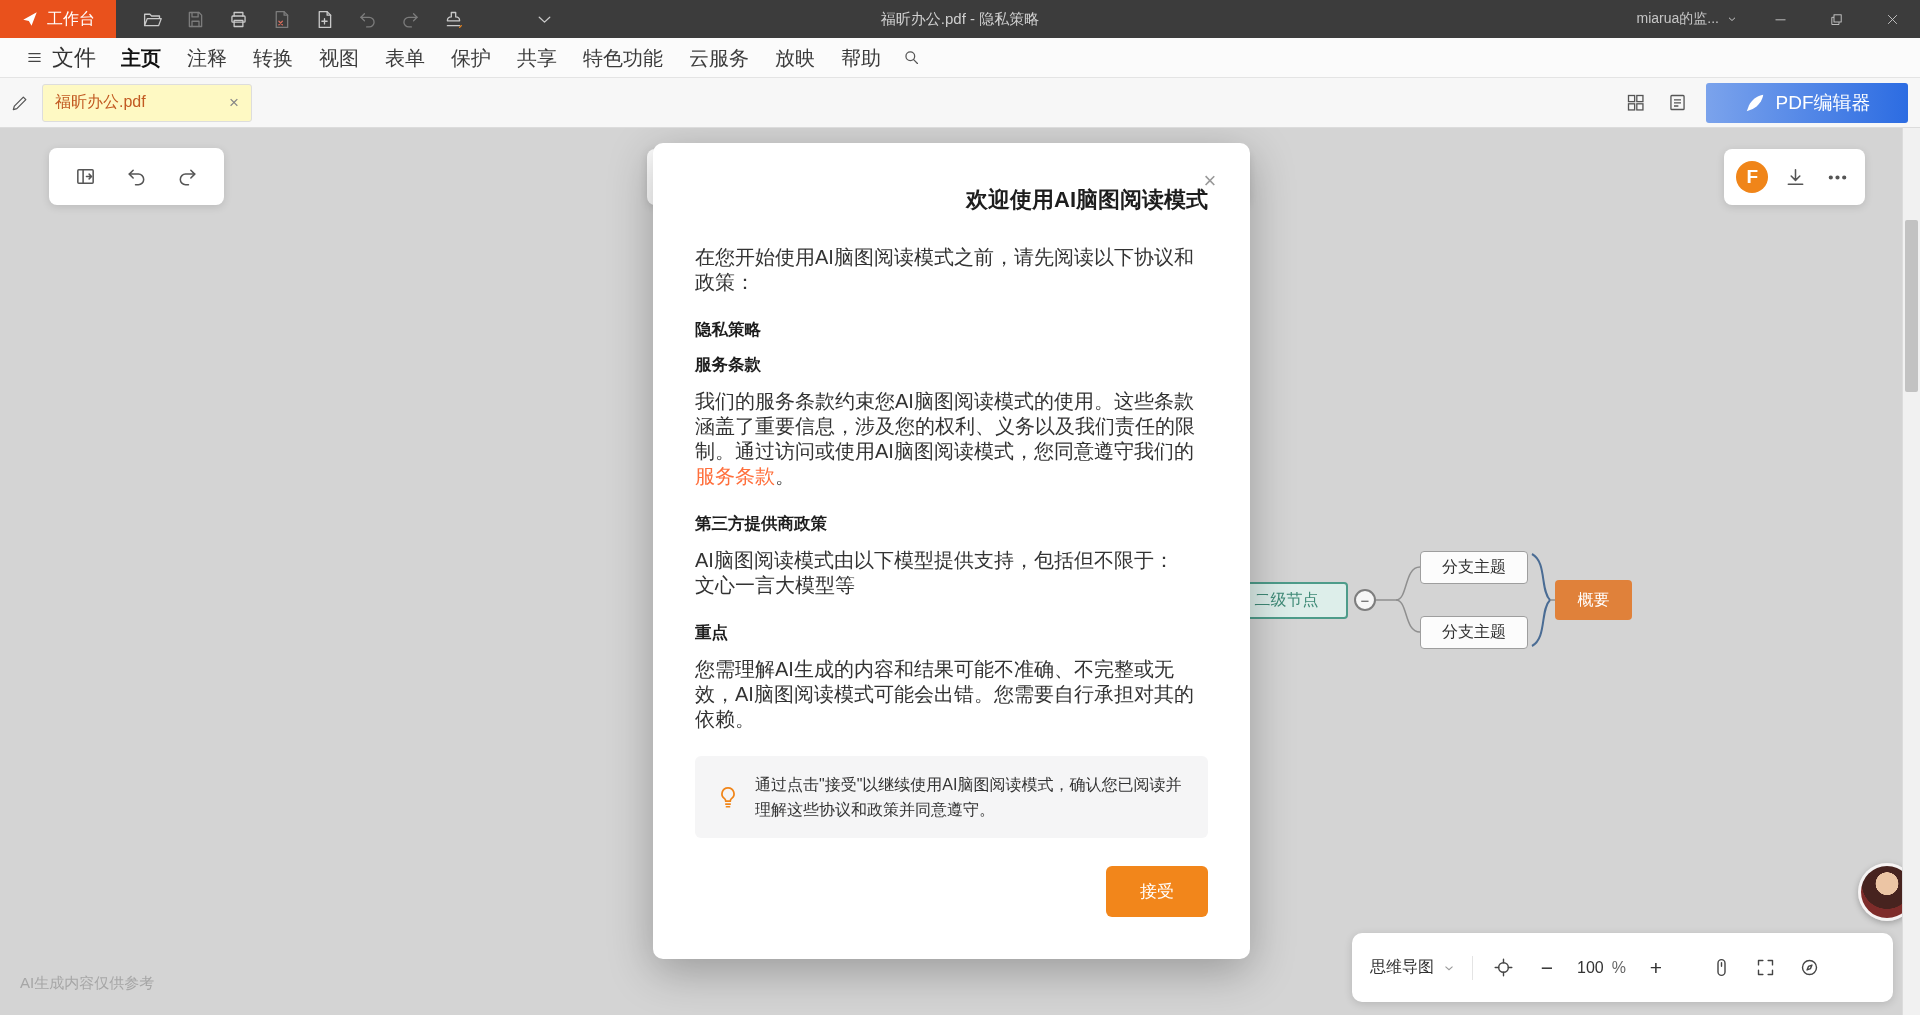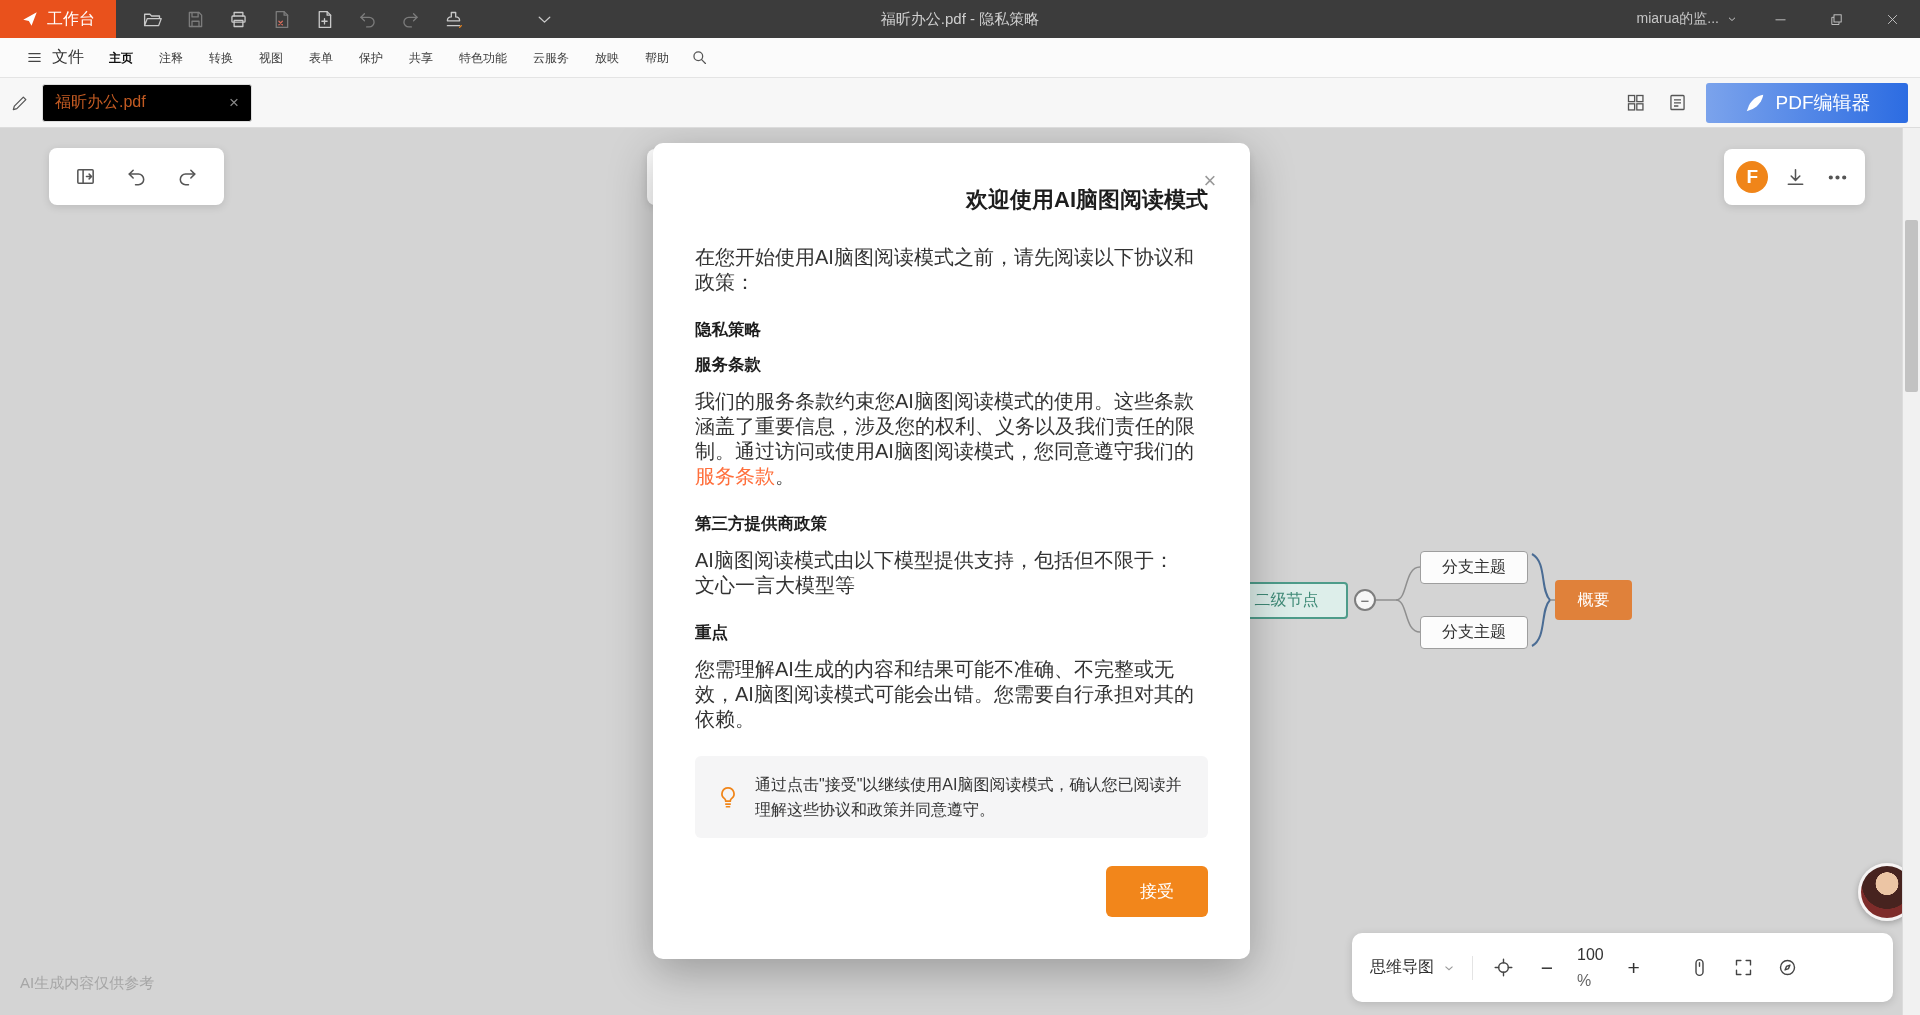--- a/index.html
+++ b/index.html
@@ -16,32 +16,32 @@
   .tb-btn.disabled svg { stroke:#7c7c7c; }
   .tb-btn.more { margin-left:48px; }
   .tb-title { position:absolute; left:50%; transform:translateX(-50%); font-size:15px; color:#cfcfcf; white-space:nowrap; }
   .tb-right { margin-left:auto; display:flex; align-items:center; height:100%; }
   .account { display:flex; align-items:center; gap:7px; font-size:14px; color:#c6c6c6; margin-right:14px; cursor:pointer; }
   .win-btn { width:56px; height:100%; display:flex; align-items:center; justify-content:center; }
   .win-btn svg { width:15px; height:15px; stroke:#cfcfcf; fill:none; stroke-width:1.4; }
 
   
   .menubar { position:absolute; top:38px; left:0; right:0; height:40px; background:#fbfbfb; border-bottom:1px solid #e4e4e4; display:flex; align-items:center; padding-left:14px; z-index:69; }
-  .menu-file { display:flex; align-items:center; gap:9px; padding:0 12px; font-size:16px; color:#333; cursor:pointer; }
+  .menu-file { display:flex; align-items:center; gap:9px; padding:0 12px; font-size:22px; color:#333; cursor:pointer; }
   .menu-file svg { width:17px; height:17px; stroke:#444; fill:none; stroke-width:1.6; stroke-linecap:round; }
-  .menu-item { padding:16px 13px; font-size:12px; color:#3c3c3c; line-height:40px; cursor:pointer; white-space:nowrap; }
+  .menu-item { padding:16px 13px; font-size:20px; color:#3c3c3c; line-height:40px; cursor:pointer; white-space:nowrap; }
   .menu-item.active { color:#101010; font-weight:700; }
   .menu-search { width:34px; height:34px; display:flex; align-items:center; justify-content:center; cursor:pointer; }
   .menu-search svg { width:19px; height:19px; stroke:#555; fill:none; stroke-width:1.6; stroke-linecap:round; }
 
   
   .tabbar { position:absolute; top:78px; left:0; right:0; height:50px; background:#f7f7f7; border-bottom:1px solid #dcdcdc; display:flex; align-items:center; z-index:68; }
   .tab-pencil { width:40px; display:flex; align-items:center; justify-content:center; cursor:pointer; }
   .tab-pencil svg { width:20px; height:20px; stroke:#555; fill:none; stroke-width:1.5; stroke-linejoin:round; }
-  .doc-tab { margin-left:2px; width:210px; height:38px; background:#000000; border:1px solid #ddd; border-radius:3px; display:flex; align-items:center; justify-content:space-between; padding:0 12px; cursor:pointer; }
+  .doc-tab { margin-left:2px; width:210px; height:38px; background:#fef9c3; border:1px solid #ddd; border-radius:3px; display:flex; align-items:center; justify-content:space-between; padding:0 12px; cursor:pointer; }
   .doc-tab .tab-label { color:#c25a22; font-size:16px; white-space:nowrap; overflow:hidden; }
   .doc-tab .tab-close { color:#888; font-size:17px; line-height:1; cursor:pointer; }
   .tab-right { margin-left:auto; display:flex; align-items:center; gap:16px; padding-right:12px; }
   .tab-tool { width:26px; height:26px; display:flex; align-items:center; justify-content:center; cursor:pointer; }
   .tab-tool svg { width:21px; height:21px; stroke:#555; fill:none; stroke-width:1.5; }
   .editor-btn { width:202px; height:40px; border:none; border-radius:3px; background:linear-gradient(90deg,#7ba3ec,#2c6ce2); color:#fff; font-size:19px; display:flex; align-items:center; justify-content:center; gap:10px; cursor:pointer; font-family:inherit; }
   .editor-btn svg { width:22px; height:22px; }
 
   
   .main { position:absolute; top:128px; left:0; right:0; height:887px; background:#d4d4d4; overflow:hidden; }
@@ -62,21 +62,21 @@
   .mm-collapse { position:absolute; left:1354px; top:461px; width:22px; height:22px; border-radius:50%; background:#f7f7f7; border:2px solid #7e7e7e; color:#555; display:flex; align-items:center; justify-content:center; font-size:15px; line-height:1; cursor:pointer; }
   .mm-links { position:absolute; left:1340px; top:412px; width:330px; height:140px; pointer-events:none; }
 
   
   .controls { position:absolute; left:1352px; top:805px; width:541px; height:69px; background:#fff; border-radius:10px; box-shadow:0 2px 8px rgba(0,0,0,.14); display:flex; align-items:center; padding:0 18px; gap:16px; }
   .mode-group { display:flex; align-items:center; gap:8px; font-size:16px; color:#333; cursor:pointer; }
   .mode-group svg { width:14px; height:14px; stroke:#999; fill:none; stroke-width:1.8; }
   .ctrl-divider { width:1px; height:24px; background:#e4e4e4; }
   .ctrl-btn { width:28px; height:28px; display:flex; align-items:center; justify-content:center; cursor:pointer; color:#333; font-size:21px; }
   .ctrl-btn svg { width:21px; height:21px; stroke:#444; fill:none; stroke-width:1.6; stroke-linecap:round; stroke-linejoin:round; }
-  .zoom-text { font-size:16px; color:#333; display:flex; gap:8px;flex-direction:column; }
+  .zoom-text { font-size:16px; color:#333; display:flex; gap:8px; }
   .zoom-text .unit { color:#666; }
   .gap-lg { margin-left:22px; }
 
   .canvas-note { position:absolute; left:20px; top:846px; font-size:15px; color:#a6a6a6; }
   .avatar { position:absolute; left:1858px; top:735px; width:58px; height:58px; border-radius:50%; border:3px solid rgba(255,255,255,.95); box-shadow:0 2px 6px rgba(0,0,0,.25); background:radial-gradient(circle at 50% 34%, #ecc5a4 0 26%, #47231f 27% 58%, #7e2c2a 59% 100%); cursor:pointer; z-index:40; }
 
   
   .scrollbar { position:absolute; right:0; top:88px; width:18px; height:927px; background:#f1f1f1; border-left:1px solid #dcdcdc; z-index:65; }
   .sb-arrow { position:absolute; top:4px; left:4px; width:0; height:0; border-left:5px solid transparent; border-right:5px solid transparent; border-bottom:7px solid #8a8a8a; cursor:pointer; }
   .sb-thumb { position:absolute; top:132px; left:2px; width:13px; height:172px; background:#c2c2c2; border-radius:2px; cursor:pointer; }

